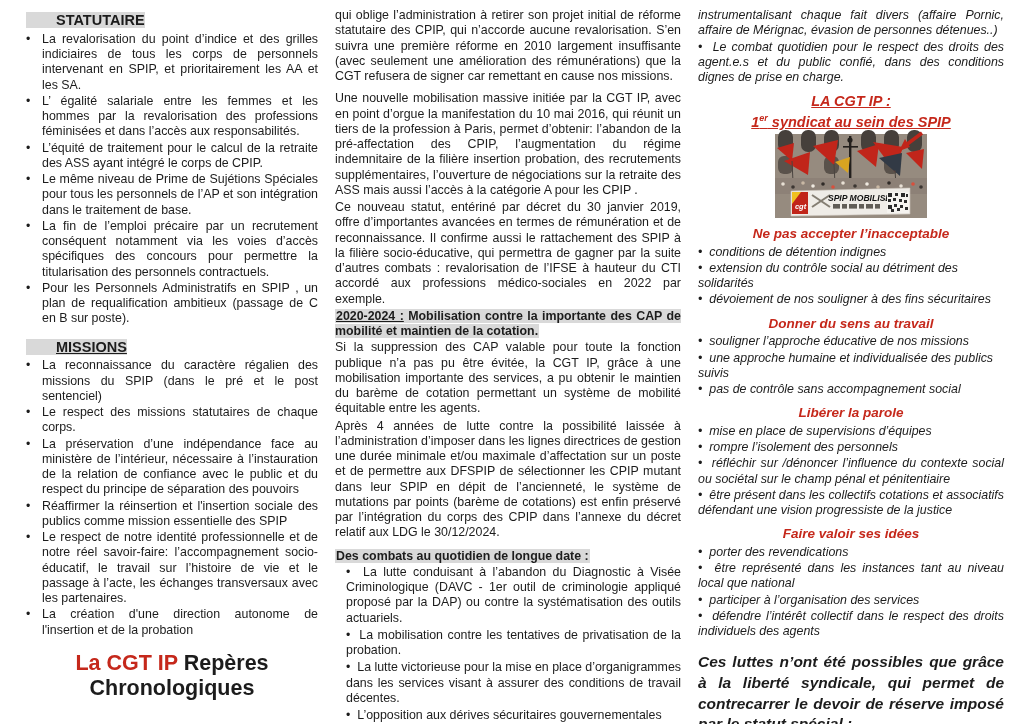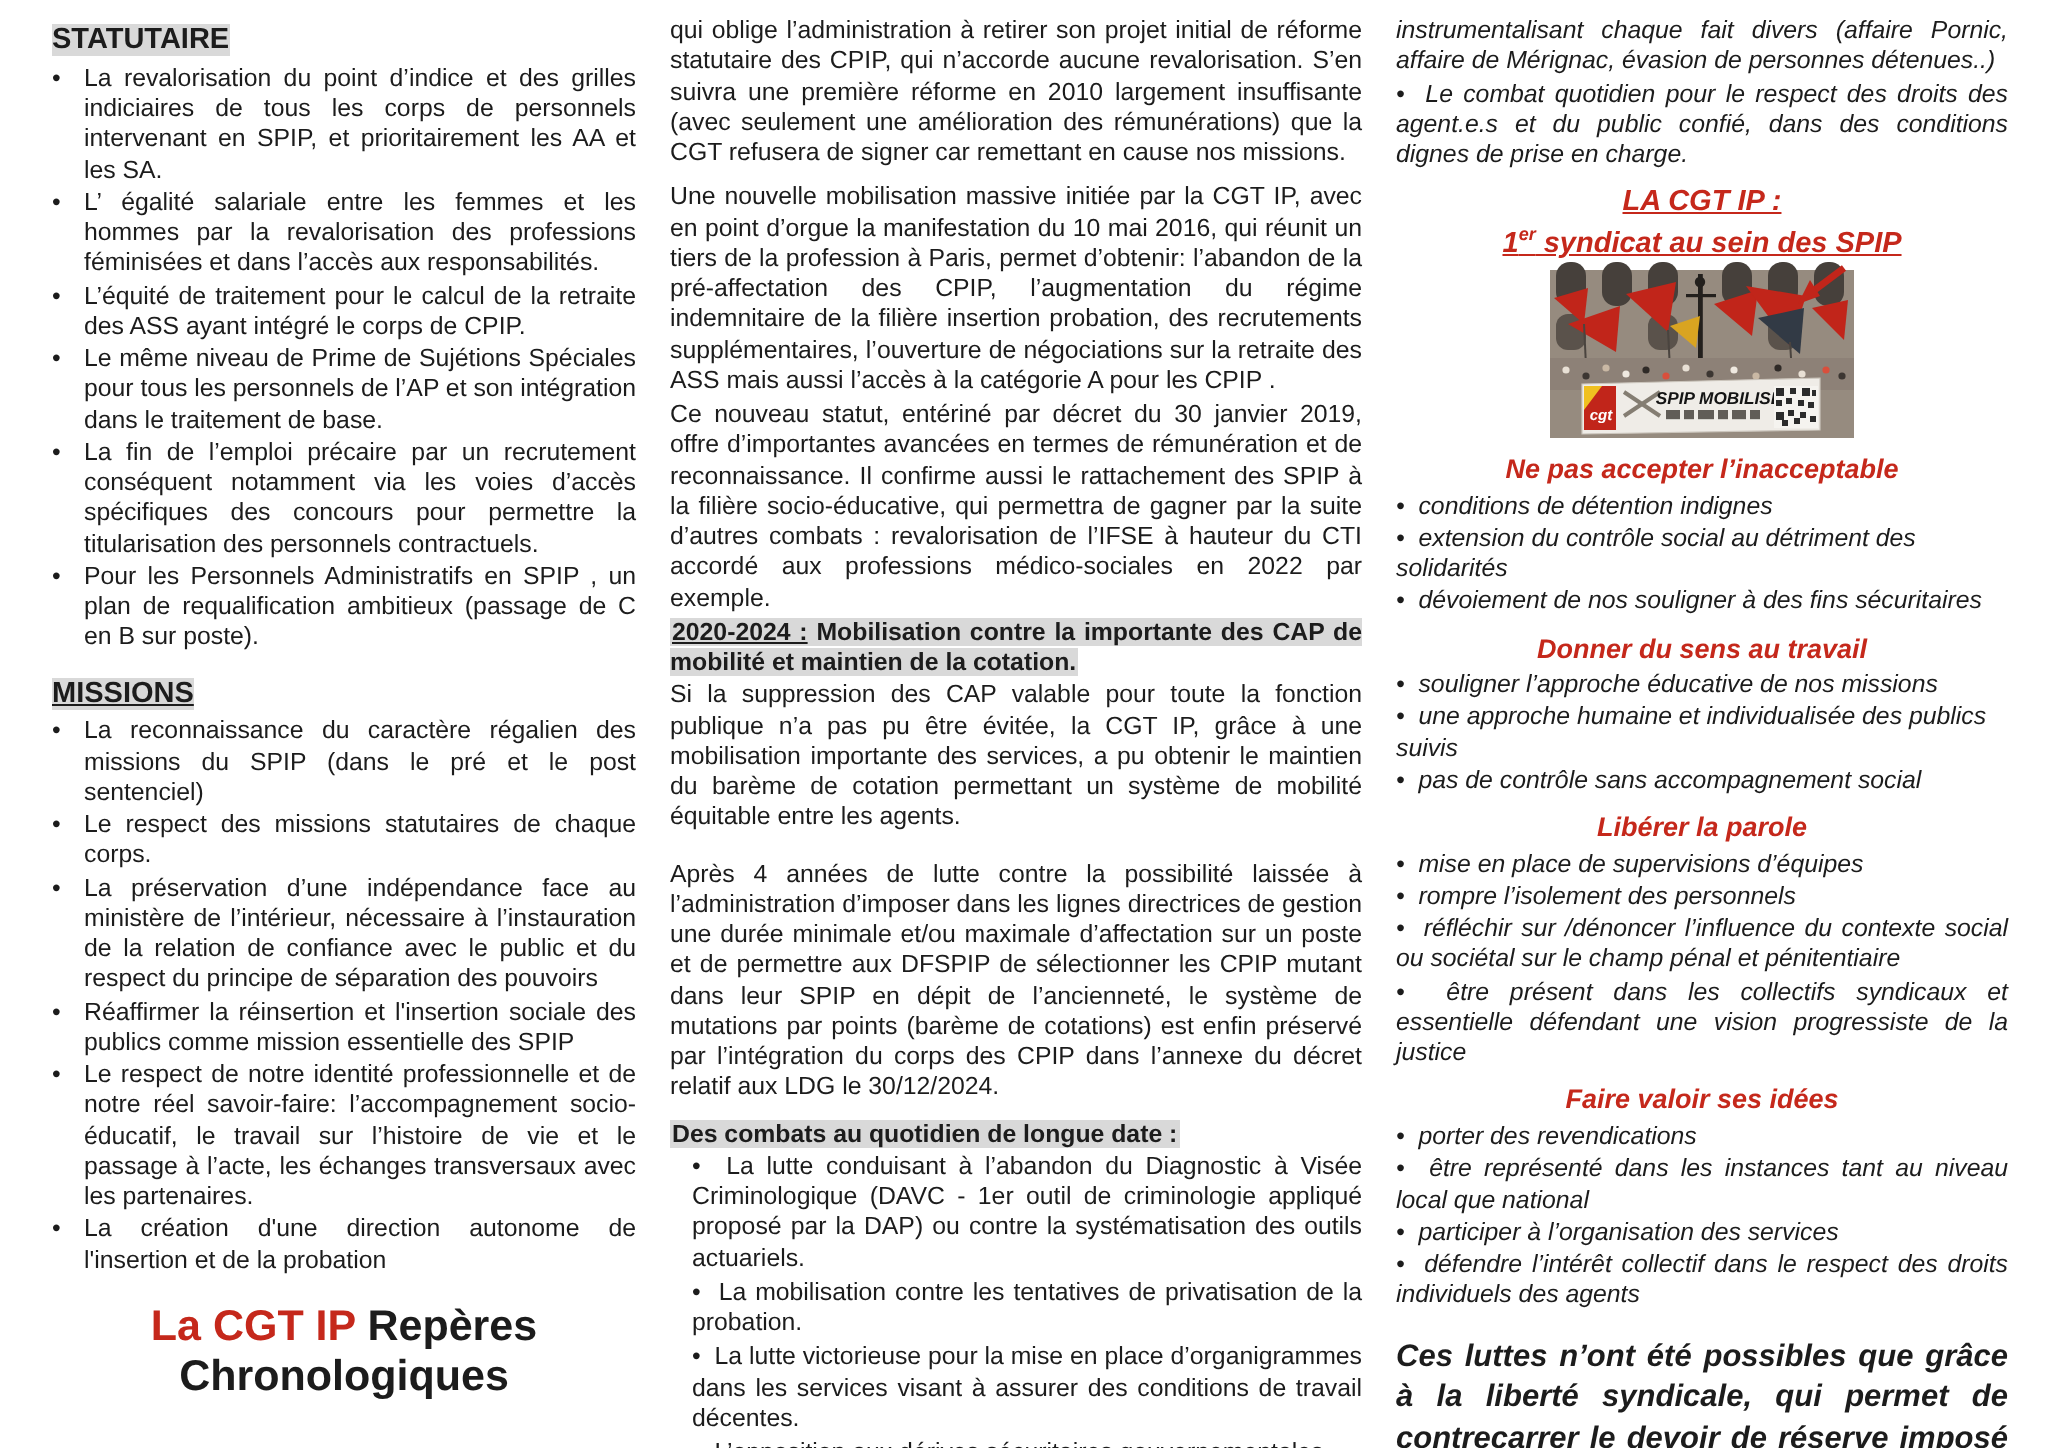--- a/index.html
+++ b/index.html
@@ -13,21 +13,21 @@
     font-family:"Liberation Sans","DejaVu Sans",sans-serif;
   }
   .page{display:flex;box-sizing:border-box;padding:8px 20px 0 26px;gap:17px;}
   .col{font-size:12.4px;line-height:1.23;}
   .col-left{width:292px;padding-top:4px;}
   .col-mid{width:346px;text-align:justify;}
   .col-right{width:306px;font-style:italic;}
 
   
   .sec-head{font-size:14.5px;font-weight:bold;margin:0 0 2px;}
-  .hl{background:var(--hl);}
+  .hl{background:var(--hl);padding-left:30px;}
   .mt{margin-top:12px;text-decoration:underline;}
 
   
   ul.hang{list-style:none;margin:1px 0 0;padding:0 0 0 16px;text-align:justify;}
   ul.hang li{margin:0 0 1px;}
   ul.hang li::before{content:"\2022";display:inline-block;width:16px;margin-left:-16px;}
 
   
   .chrono-title{font-size:21.5px;font-weight:bold;text-align:center;margin:13px 0 2px;line-height:1.15;}
   .red{color:var(--red);}
@@ -82,21 +82,21 @@
 
     <h1 class="chrono-title"><span class="red">La CGT IP</span><span> Repères Chronologiques</span></h1>
 
   </div>
 
   <div class="col col-mid">
     <p>qui oblige l’administration à retirer son projet initial de réforme statutaire des CPIP, qui n’accorde aucune revalorisation. S’en suivra une première réforme en 2010 largement insuffisante (avec seulement une amélioration des rémunérations) que la CGT refusera de signer car remettant en cause nos missions.</p>
     <p style="margin-bottom:2px;">Une nouvelle mobilisation massive initiée par la CGT IP, avec en point d’orgue la manifestation du 10 mai 2016, qui réunit un tiers de la profession à Paris, permet d’obtenir: l’abandon de la pré-affectation des CPIP, l’augmentation du régime indemnitaire de la filière insertion probation, des recrutements supplémentaires, l’ouverture de négociations sur la retraite des ASS mais aussi l’accès à la catégorie A pour les CPIP .</p>
     <p style="margin-bottom:2px;">Ce nouveau statut, entériné par décret du 30 janvier 2019, offre d’importantes avancées en termes de rémunération et de reconnaissance. Il confirme aussi le rattachement des SPIP à la filière socio-éducative, qui permettra de gagner par la suite d’autres combats : revalorisation de l’IFSE à hauteur du CTI accordé aux professions médico-sociales en 2022 par exemple.</p>
     <p class="hl-head" style="text-align:justify;"><span class="hl"><span class="u">2020-2024 :</span><span> Mobilisation contre la importante des CAP de mobilité et maintien de la cotation.</span></span></p>
-    <p style="margin-bottom:13px;">Si la suppression des CAP valable pour toute la fonction publique n’a pas pu être évitée, la CGT IP, grâce à une mobilisation importante des services, a pu obtenir le maintien du barème de cotation permettant un système de mobilité équitable entre les agents.</p>
+    <p style="margin-bottom:2px;">Si la suppression des CAP valable pour toute la fonction publique n’a pas pu être évitée, la CGT IP, grâce à une mobilisation importante des services, a pu obtenir le maintien du barème de cotation permettant un système de mobilité équitable entre les agents.</p>
     <p style="margin-bottom:8px;">Après 4 années de lutte contre la possibilité laissée à l’administration d’imposer dans les lignes directrices de gestion une durée minimale et/ou maximale d’affectation sur un poste et de permettre aux DFSPIP de sélectionner les CPIP mutant dans leur SPIP en dépit de l’ancienneté, le système de mutations par points (barème de cotations) est enfin préservé par l’intégration du corps des CPIP dans l’annexe du décret relatif aux LDG le 30/12/2024.</p>
     <p class="hl-head"><span class="hl">Des combats au quotidien de longue date :</span></p>
     <div>
 
     <p class="bullet"><span>La lutte conduisant à l’abandon du Diagnostic à Visée Criminologique (DAVC - 1er outil de criminologie appliqué proposé par la DAP) ou contre la systématisation des outils actuariels.</span></p>
         <p class="bullet"><span>La mobilisation contre les tentatives de privatisation de la probation.</span></p>
         <p class="bullet"><span>La lutte victorieuse pour la mise en place d’organigrammes dans les services visant à assurer des conditions de travail décentes.</span></p>
         <p class="bullet"><span>L’opposition aux dérives sécuritaires gouvernementales</span></p>
       </div>
   </div>
@@ -233,21 +233,21 @@
         <p class="bullet"><span>une approche humaine et individualisée des publics suivis</span></p>
         <p class="bullet"><span>pas de contrôle sans accompagnement social</span></p>
       </div>
 
     <h3 class="rc-head">Libérer la parole</h3>
     <div>
 
     <p class="bullet" style="text-align:justify;"><span>mise en place de supervisions d’équipes</span></p>
         <p class="bullet" style="text-align:justify;"><span>rompre l’isolement des personnels</span></p>
         <p class="bullet" style="text-align:justify;"><span>réfléchir sur /dénoncer l’influence du contexte social ou sociétal sur le champ pénal et pénitentiaire</span></p>
-        <p class="bullet" style="text-align:justify;"><span>être présent dans les collectifs syndicaux et essentielle défendant une vision progressiste de la justice</span></p>
+        <p class="bullet" style="text-align:justify;"><span>être présent dans les collectifs cotations et associatifs défendant une vision progressiste de la justice</span></p>
       </div>
 
     <h3 class="rc-head">Faire valoir ses idées</h3>
     <div>
 
     <p class="bullet" style="text-align:justify;"><span>porter des revendications</span></p>
         <p class="bullet" style="text-align:justify;"><span>être représenté dans les instances tant au niveau local que national</span></p>
         <p class="bullet" style="text-align:justify;"><span>participer à l’organisation des services</span></p>
         <p class="bullet" style="text-align:justify;"><span>défendre l’intérêt collectif dans le respect des droits individuels des agents</span></p>
       </div>

